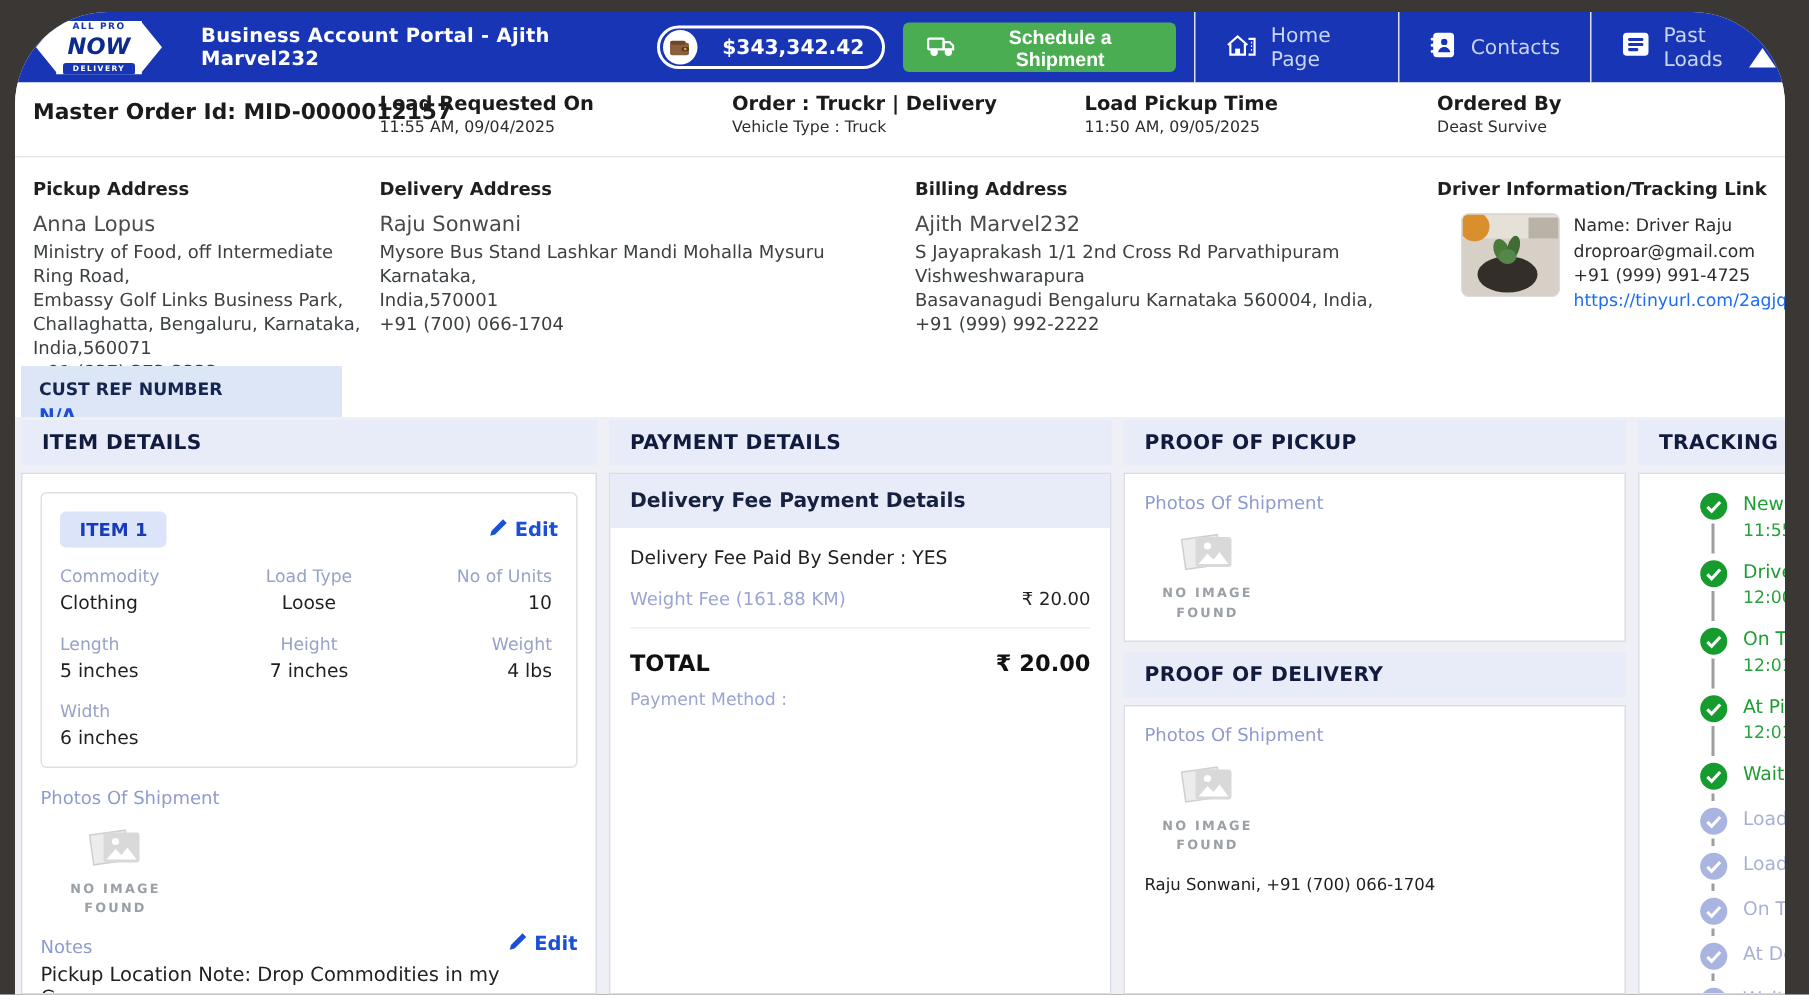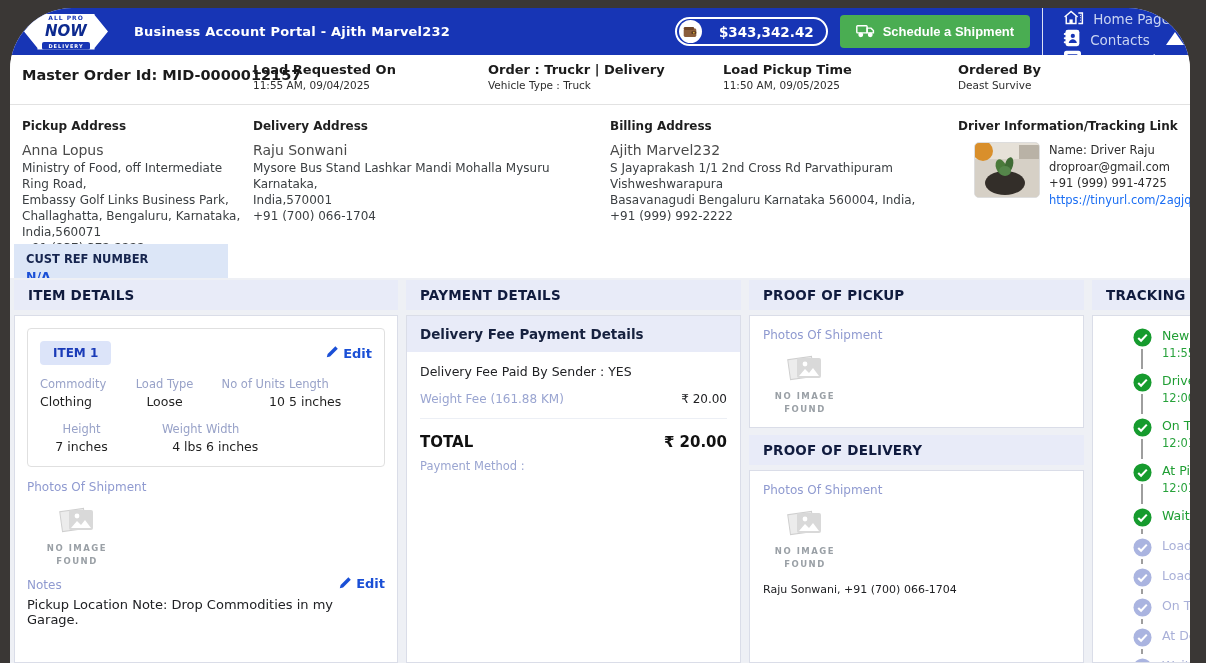--- a/index.html
+++ b/index.html
@@ -20,21 +20,21 @@
   .brand .b-top{font-size:6px;font-weight:bold;color:#1735b5;letter-spacing:1px;}
   .brand .b-main{font-size:15px;font-weight:bold;font-style:italic;color:#0d2a8f;line-height:1;}
   .brand .b-bot{font-size:5px;font-weight:bold;color:#fff;background:#1735b5;padding:1px 6px;border-radius:2px;letter-spacing:1px;}
   .nav-title{color:#fff;font-size:13px;font-weight:bold;margin-left:26px;letter-spacing:.2px;}
   .nav-right{margin-left:auto;display:flex;align-items:center;height:100%;}
   .balance-pill{display:flex;align-items:center;border:2px solid #fff;border-radius:18px;height:29px;padding:0 12px 0 2px;gap:17px;}
   .balance-circle{width:23px;height:23px;border-radius:50%;background:#fff;display:flex;align-items:center;justify-content:center;}
   .balance-amt{color:#fff;font-weight:bold;font-size:13.5px;}
   .schedule-btn{display:flex;align-items:center;gap:8px;background:var(--button-green);color:#fff;font-weight:bold;
     font-size:13px;border:none;border-radius:4px;height:33px;padding:0 16px;margin-left:12px;cursor:pointer;}
-  .nav-items{display:flex;align-items:stretch;height:100%;margin-left:12px;flex-direction:column;}
+  .nav-items{display:flex;align-items:stretch;height:100%;margin-left:12px;}
   .nav-item{display:flex;align-items:center;gap:9px;padding:0 20px;border-left:1px solid rgba(255,255,255,.85);
     color:#c9d4f2;font-size:13.5px;cursor:pointer;}
   .profile-partial{position:absolute;right:6px;top:24px;width:0;height:0;
     border-left:9px solid transparent;border-right:9px solid transparent;border-bottom:13px solid #fff;}
   
   .order-header{position:relative;height:50px;background:#fff;border-bottom:1px solid #e2e2e2;}
   .oh-cell{position:absolute;top:7px;}
   .oh-id{left:12px;top:12px;font-size:14.5px;font-weight:bold;color:#1b1b1b;}
   .oh-title{font-size:13px;font-weight:bold;color:#1b1b1b;}
   .oh-sub{font-size:10.5px;color:#2d2d2d;margin-top:2px;}
@@ -58,21 +58,21 @@
   .col1{width:384px;} .col2{width:335px;} .col3{width:335px;} .col4{width:335px;}
   .col-header{background:var(--strip-lav);height:30px;display:flex;align-items:center;padding:0 14px;
     font-size:13.5px;font-weight:bold;color:#101b3e;letter-spacing:.2px;margin-bottom:5px;flex:0 0 auto;}
   .card{background:#fff;border:1px solid #dadde8;flex:1 1 auto;overflow:hidden;}
   
   .item-card{padding:12px;}
   .item-box{border:1px solid #e0e0e0;border-radius:4px;padding:12px;}
   .item-box-top{display:flex;justify-content:space-between;align-items:center;margin-bottom:12px;}
   .item-badge{background:#dce4f9;color:#1a3bb8;font-weight:bold;font-size:12px;padding:5px 13px;border-radius:4px;}
   .edit-link{display:flex;align-items:center;gap:4px;color:var(--link-blue);font-weight:bold;font-size:13px;cursor:pointer;text-decoration:none;}
-  .fields-grid{display:grid;grid-template-columns:1fr 1fr 1fr 1fr;row-gap:13px;}
+  .fields-grid{display:grid;grid-template-columns:1fr 1fr 1fr;row-gap:13px;}
   .f-label{font-size:11.5px;color:#98a2c8;}
   .f-value{font-size:12.5px;color:#1f1f1f;margin-top:3px;}
   .fc-mid{text-align:center;} .fc-right{text-align:right;padding-right:4px;}
   .photos-label{font-size:12px;color:#8f9ad0;margin:13px 0 10px;}
   .noimage{width:72px;text-align:center;margin-left:14px;}
   .noimage-text{font-size:8.5px;font-weight:bold;color:#9aa0a6;letter-spacing:1.5px;line-height:1.5;margin-top:2px;}
   .notes-row{display:flex;justify-content:space-between;align-items:flex-end;margin-top:8px;}
   .notes-label{font-size:12px;color:#8f9ad0;}
   .note-text{font-size:13px;color:#202124;margin-top:5px;}
   

